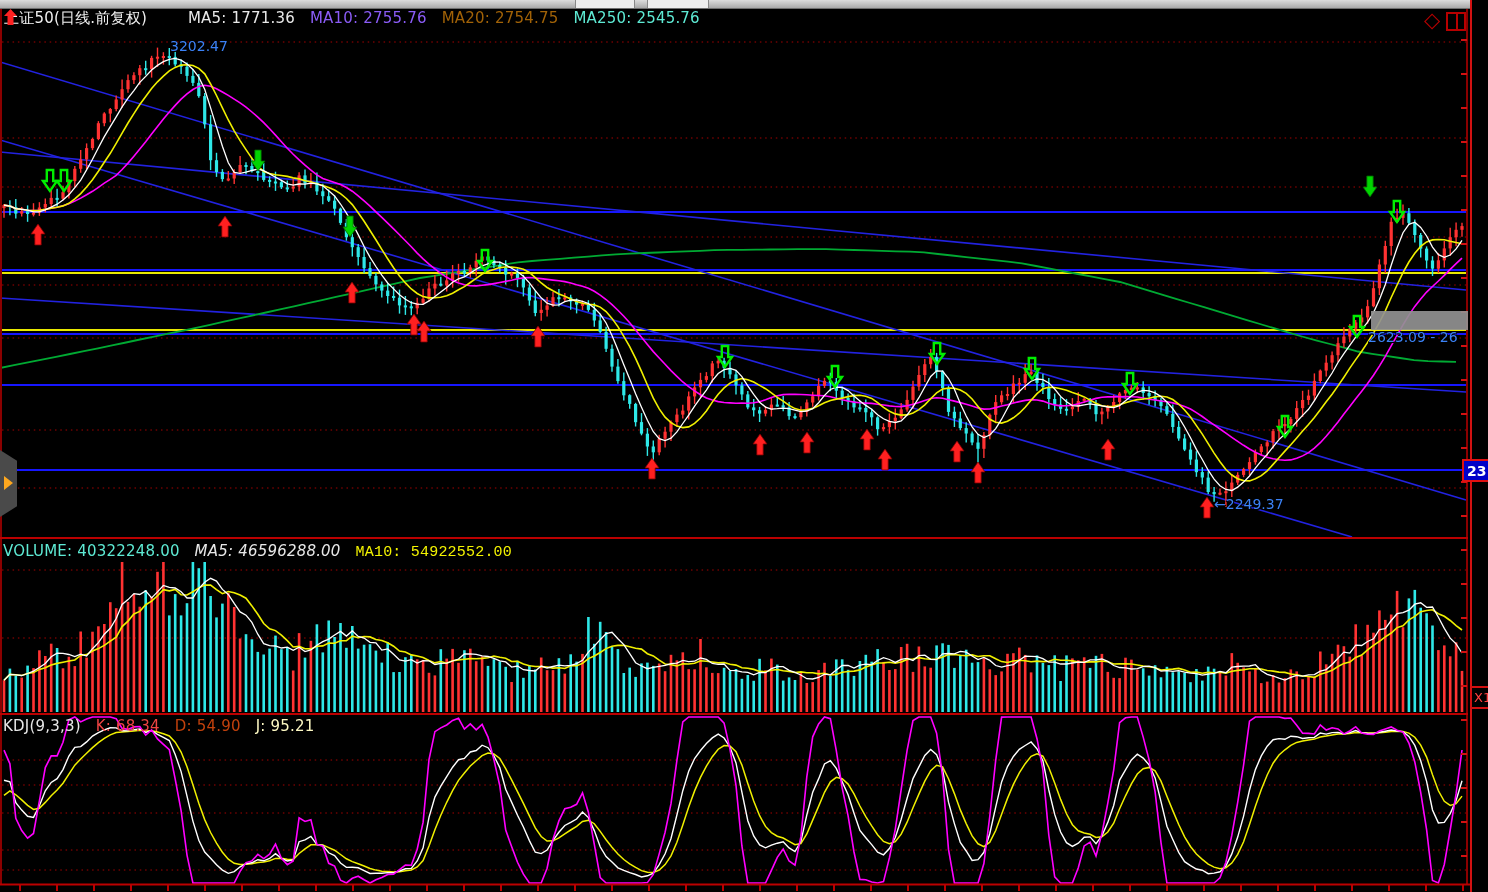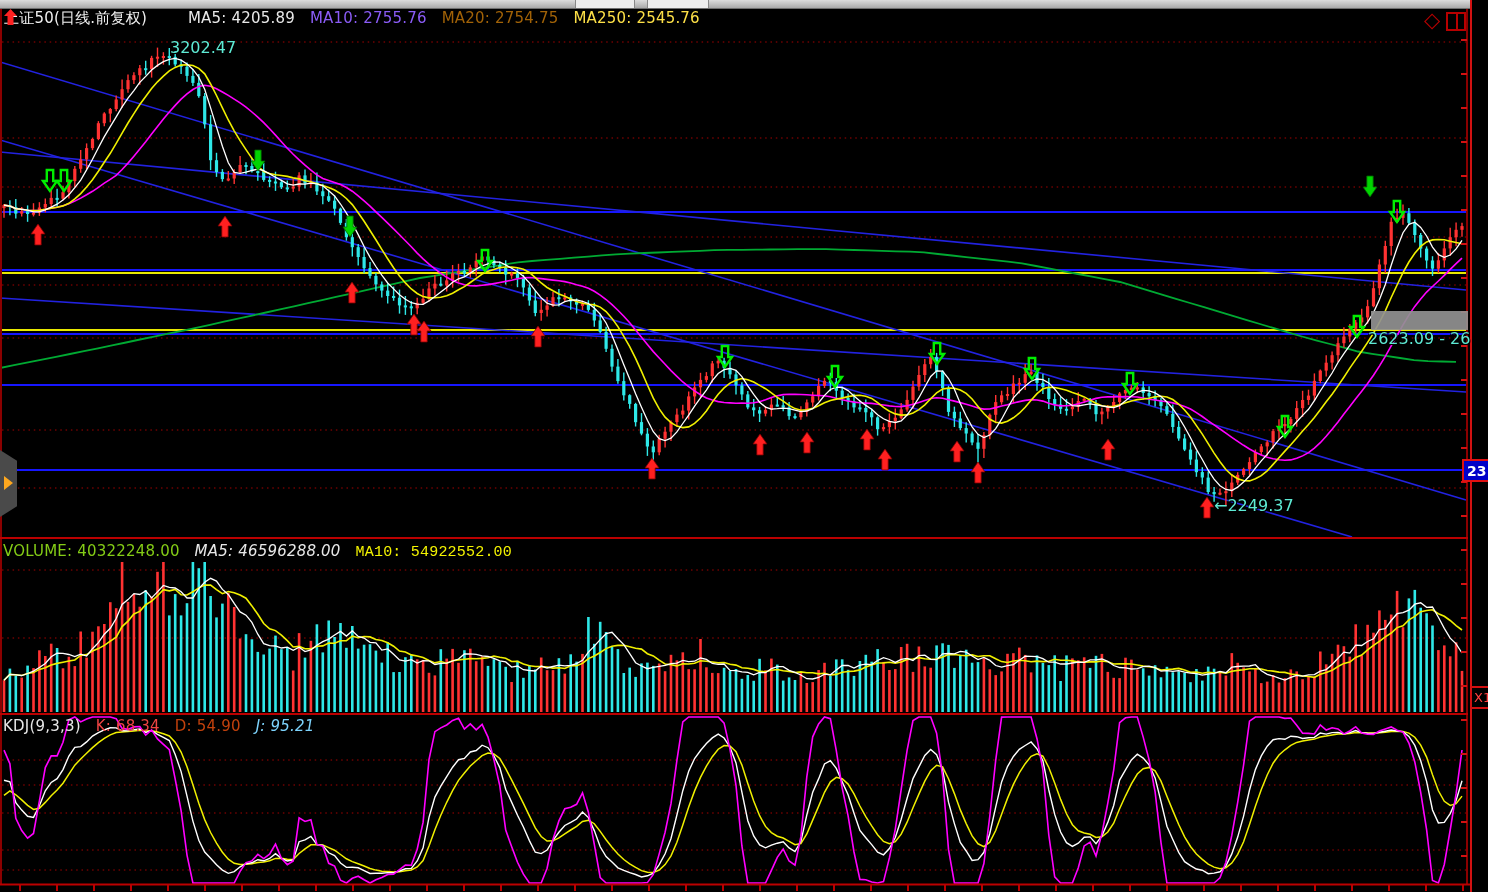--- a/index.html
+++ b/index.html
@@ -5,21 +5,21 @@
   html,body{margin:0;padding:0;background:#000;}
   #app{position:relative;width:1488px;height:892px;background:#000;overflow:hidden;
        font-family:"DejaVu Sans",sans-serif;}
   svg{position:absolute;left:0;top:0;}
   .topstrip{position:absolute;left:0;top:0;width:1488px;height:8px;
     background:linear-gradient(#dcdcdc,#a9a9a9);border-bottom:1px solid #6e6e6e;}
   .stripbtn{position:absolute;top:0;height:8px;background:#ededed;
     border-left:1px solid #888;border-right:1px solid #888;}
   .hdr{position:absolute;white-space:nowrap;font-size:15px;letter-spacing:0.2px;}
   .hdr span{margin-right:10px;}
-  .lbl{position:absolute;color:#5eead4;font-size:16px;white-space:nowrap;
+  .lbl{position:absolute;color:#3b82f6;font-size:14px;white-space:nowrap;
        text-shadow:1px 1px 0 #000,-1px 1px 0 #000;}
   .tooltip-box{position:absolute;background:rgba(145,145,145,0.92);}
   .badge{position:absolute;background:#0000c8;border:2px solid #e01010;color:#fff;
         font-size:14px;font-weight:bold;text-align:left;padding:2px 1px 1px 3px;}
   .volunit{position:absolute;border:2px solid #d01010;color:#ff4040;font-size:13px;
         padding:2px 1px 2px 2px;background:#000;}
   .rightcol{position:absolute;left:1470px;top:0;width:18px;height:892px;
         background:#000;border-left:2px solid #d21212;}
   .diamond{position:absolute;color:#b80000;font-size:21px;line-height:20px;}
   .spliticon{position:absolute;width:16px;height:15px;border:2px solid #b80000;}
@@ -939,37 +939,37 @@
   <div class="topstrip">
     <div class="stripbtn" id="stripbtn0" style="left: 575px; width: 58px;"></div>
     <div class="stripbtn" id="stripbtn1" style="left: 647px; width: 60px;"></div>
   </div>
 
   <div class="rightcol"></div>
 
   <div class="hdr" style="left:4px;top:9px;">
     <span style="color:#f0f0f0;">上证50(日线.前复权)</span><span class="uparrow-ico"><svg width="13" height="16" viewBox="0 0 13 16">
           <path d="M6.5 0 L0 7 L3.5 7 L3.5 16 L9.5 16 L9.5 7 L13 7 Z" fill="#ff2222"></path>
-        </svg></span><span style="color: rgb(232, 232, 232);">MA5: 4205.89</span>
+        </svg></span><span style="color: rgb(232, 232, 232);">MA5: 1771.36</span>
     <span style="color: #8b5cf6;">MA10: 2755.76</span>
     <span style="color: #a16207;">MA20: 2754.75</span>
-    <span style="color: #fde047; margin-top: 32px;">MA250: 2545.76</span>
+    <span style="color: #5eead4; margin-top: 32px;">MA250: 2545.76</span>
   </div>
 
   <div class="hdr" style="left:3px;top:542px;">
-    <span style="color: #84cc16;">VOLUME: 40322248.00</span>
+    <span style="color: #5eead4;">VOLUME: 40322248.00</span>
     <span style="color: rgb(232, 232, 232); font-style: italic;">MA5: 46596288.00</span>
     <span style="color: rgb(244, 244, 0); font-family: Liberation Mono, monospace;">MA10: 54922552.00</span>
   </div>
 
   <div class="hdr" style="left:3px;top:717px;">
     <span style="color: rgb(232, 232, 232);">KDJ(9,3,3)</span>
     <span style="color: #ef4444;">K: 68.34</span>
     <span style="color: #c2410c;">D: 54.90</span>
-    <span style="color: #7dd3fc; font-style: italic;">J: 95.21</span>
+    <span style="color: #fef9c3;">J: 95.21</span>
   </div>
 
   <div class="lbl" id="lbl-peak" style="left: 170px; top: 38px;">3202.47</div>
   <div class="lbl" id="lbl-trough" style="left: 1214px; top: 496px;">←2249.37</div>
   <div class="tooltip-box" id="range-box" style="left: 1371px; top: 311px; width: 97px; height: 19px;"></div>
   <div class="lbl" id="lbl-range" style="left: 1368px; top: 329px;">2623.09 - 26</div>
   <div class="badge" id="price-badge" style="left: 1462px; top: 459px; width: 24px;">23</div>
   <div class="volunit" id="vol-unit" style="left: 1470px; top: 686px; width: 14px;">X1</div>
 
   <div class="diamond" style="left:1424px;top:10px;">◇</div>

